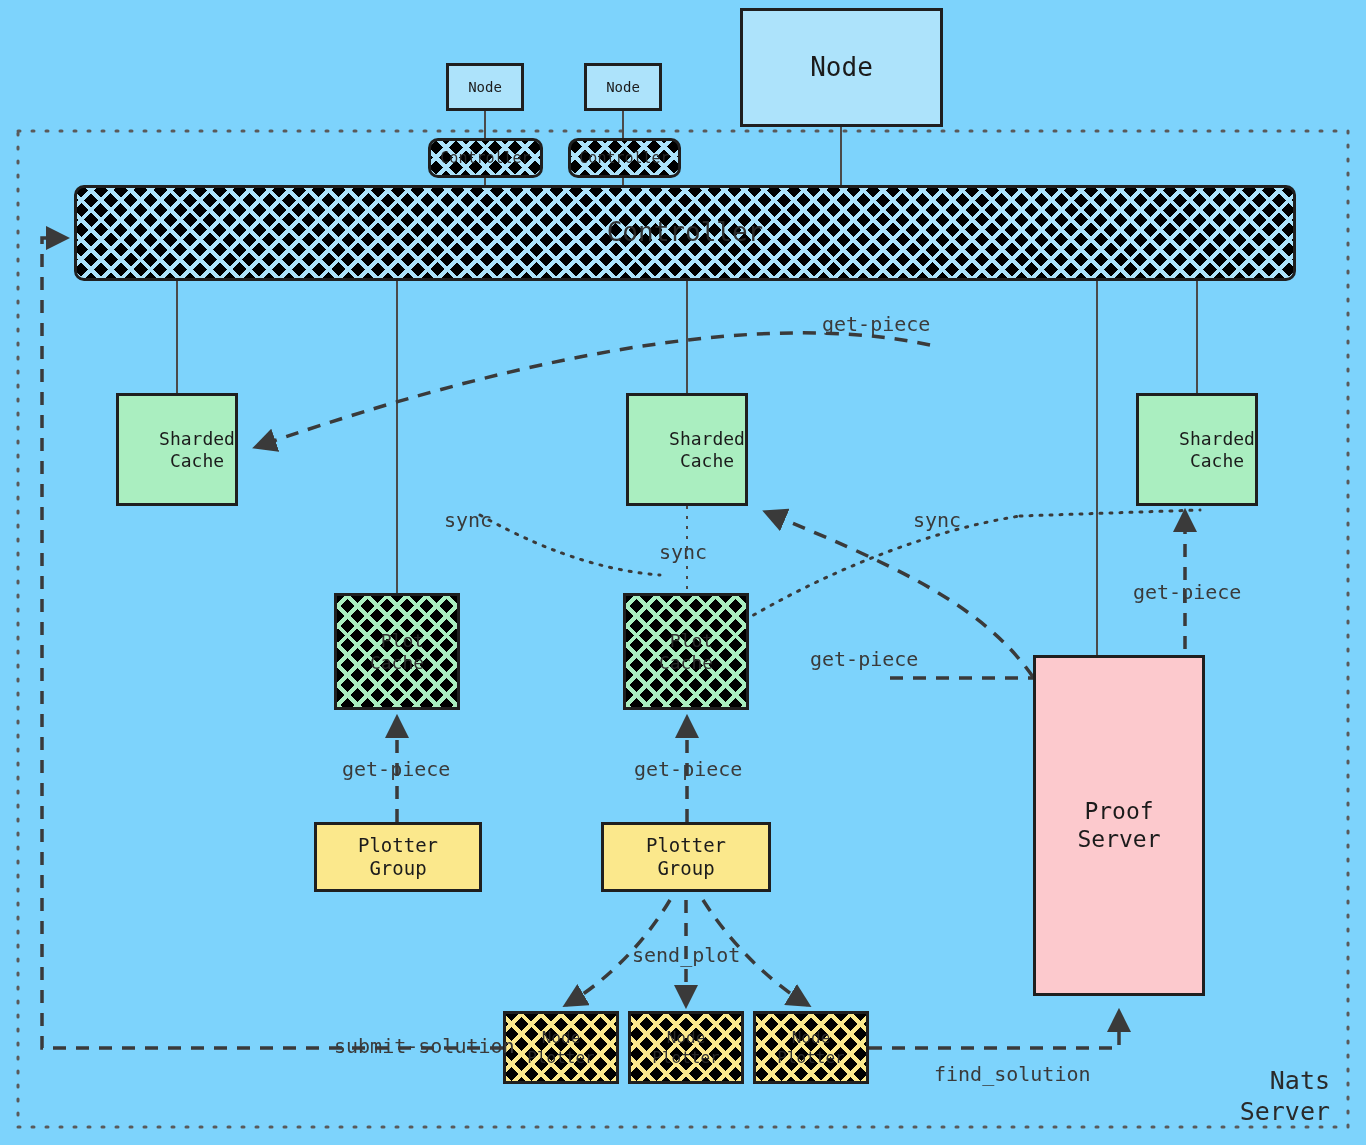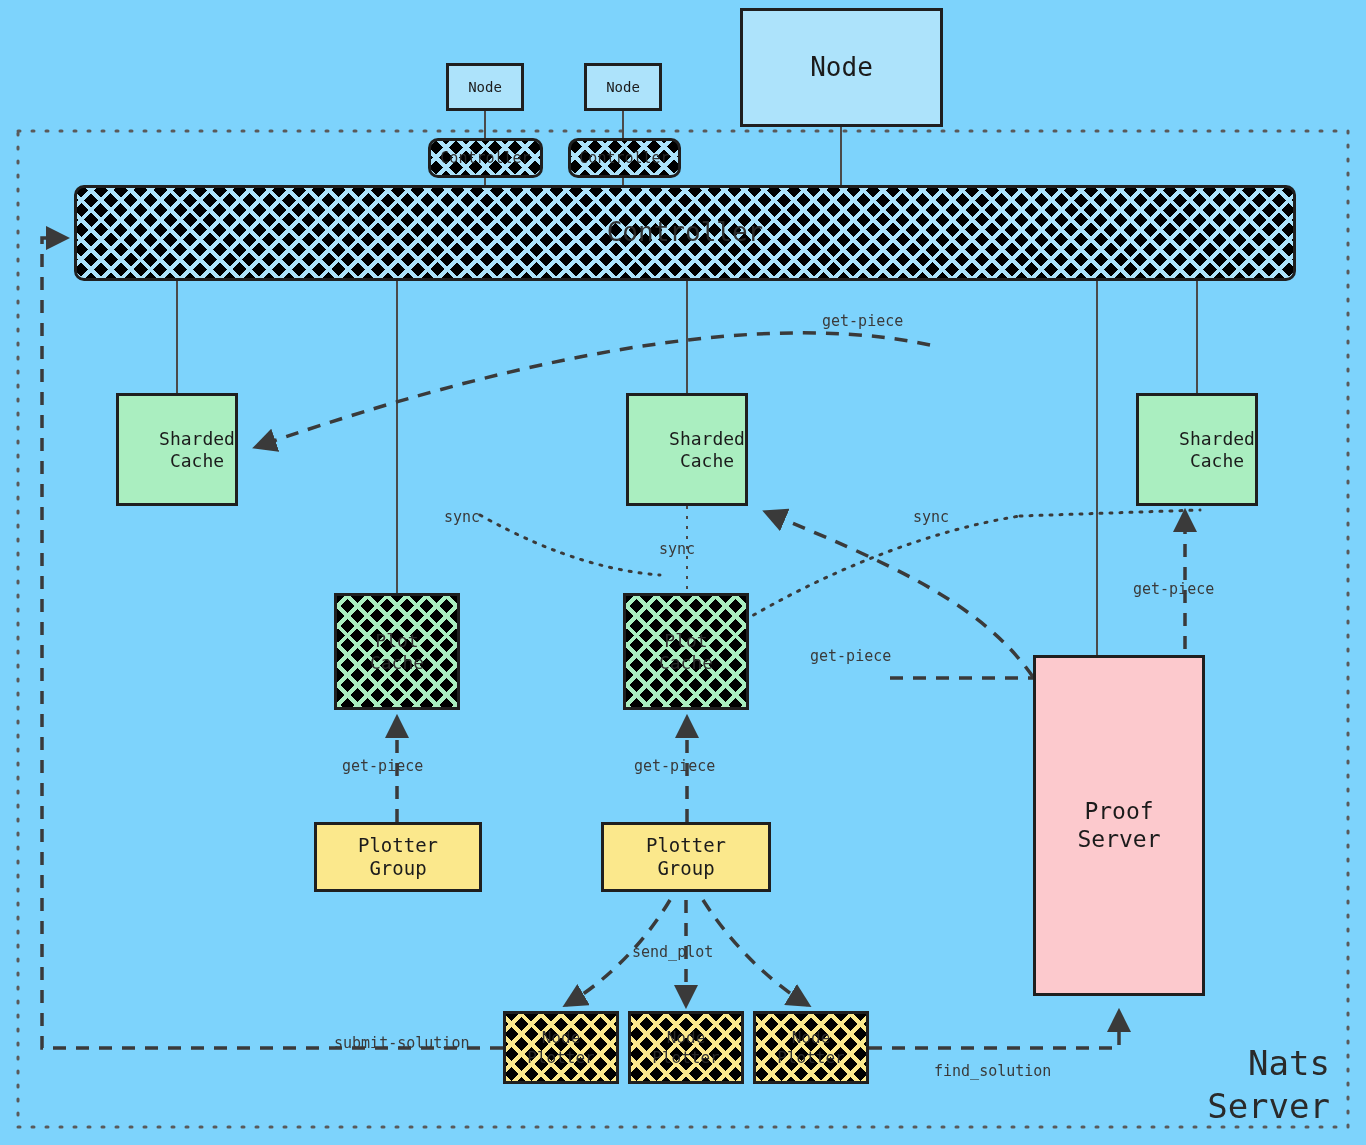--- a/index.html
+++ b/index.html
@@ -40,45 +40,46 @@
     background-image:
       repeating-linear-gradient(45deg,  #ade3fb 0 4px, transparent 4px 14px),
       repeating-linear-gradient(-45deg, #ade3fb 0 4px, transparent 4px 14px);
     border-radius: 10px;
   }
   .hatch-green {
     background-color: #000;
     background-image:
       repeating-linear-gradient(45deg,  #aaeec0 0 4px, transparent 4px 14px),
       repeating-linear-gradient(-45deg, #aaeec0 0 4px, transparent 4px 14px);
+    text-align: right;
   }
   .hatch-yellow {
     background-color: #000;
     background-image:
       repeating-linear-gradient(45deg,  #fbe88c 0 4px, transparent 4px 14px),
       repeating-linear-gradient(-45deg, #fbe88c 0 4px, transparent 4px 14px);
   }
   .hatch-blue > .lbl, .hatch-green > .lbl, .hatch-yellow > .lbl {
     color: #2b2b2b;
     position: relative;
     z-index: 0;
     mix-blend-mode: normal;
     opacity: 0.95;
   }
 
   .edge-label {
     position: absolute;
     color: #3a3a3a;
-    font-size: 15px;
+    font-size: 20px;
     white-space: nowrap;
   }
   .group-label {
     position: absolute;
     color: #2a2a2a;
-    font-size: 34px;
+    font-size: 25px;
     line-height: 1.25;
     text-align: right;
     white-space: pre-line;
   }
   svg.layer {
     position: absolute;
     left: 0; top: 0;
     width: 1366px;
     height: 1145px;
     pointer-events: none;

